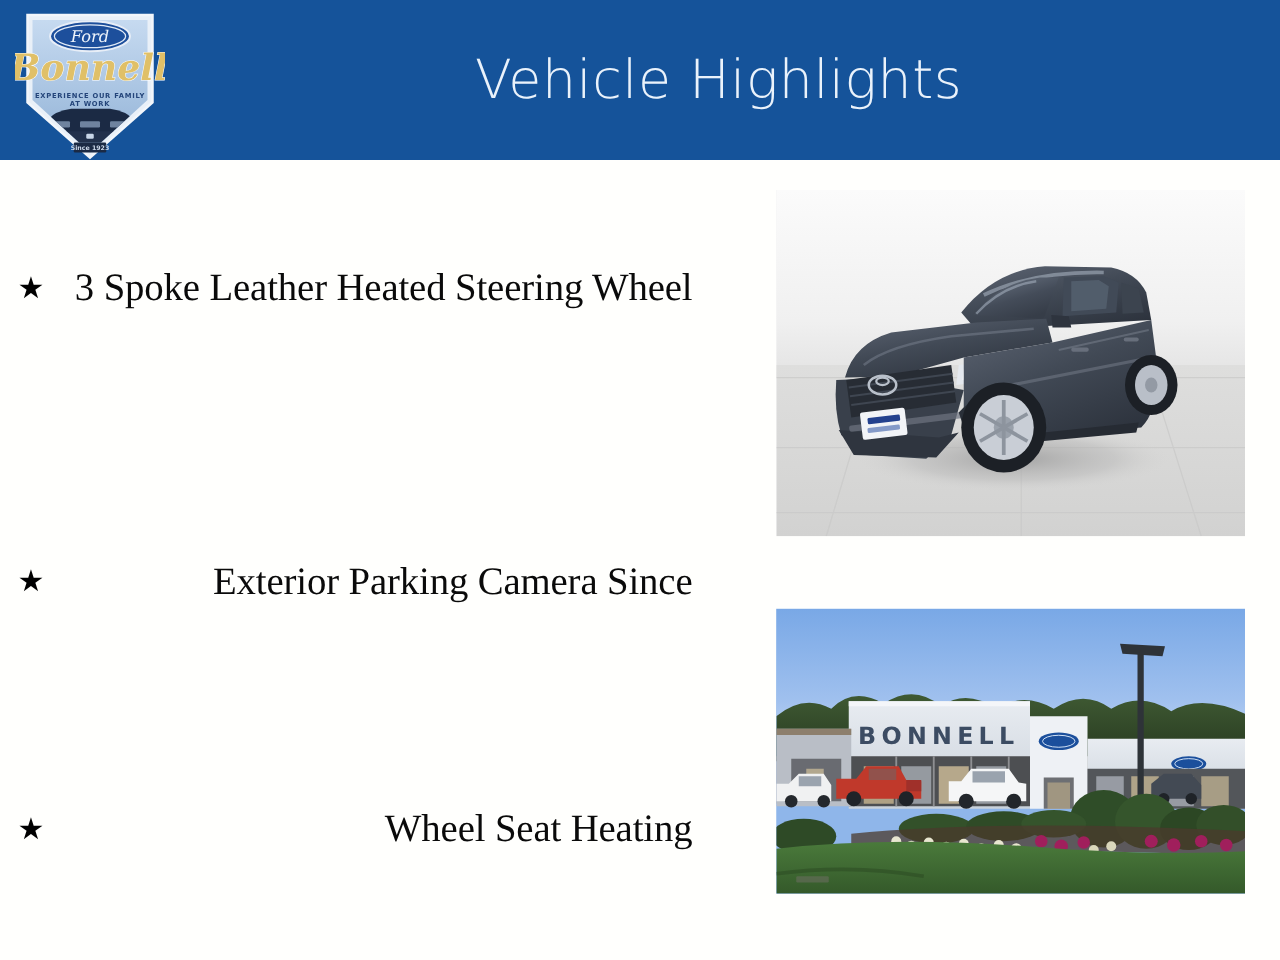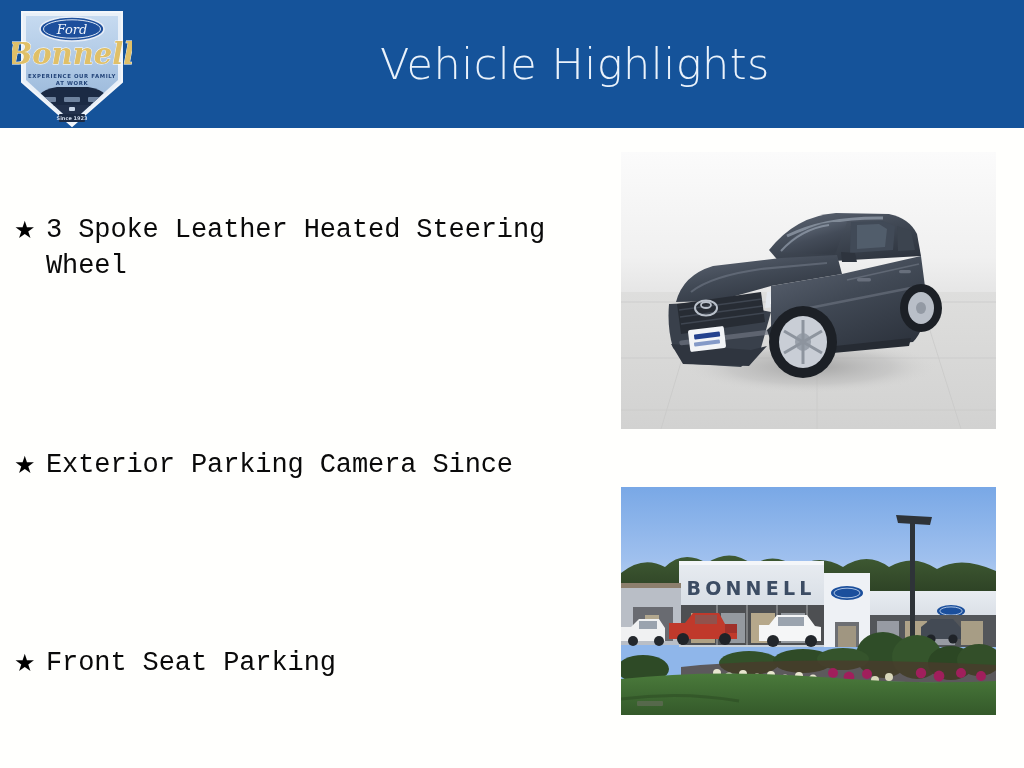--- a/index.html
+++ b/index.html
@@ -74,25 +74,26 @@
     flex: 0 0 auto;
     width: 32px;
     font-size: 24px;
     line-height: 36px;
     color: #000000;
     text-align: left;
     font-family: "DejaVu Sans", sans-serif;
   }
   .bullet-text {
     flex: 1 1 auto;
-    font-size: 27px;
+    font-size: 31px;
     line-height: 36px;
     color: #0a0a0a;
-    font-family: Liberation Mono, monospace;
+    font-family: Liberation Serif, serif;
     letter-spacing: -0.1px;
+    text-align: right;
   }
 
   
   #vehicle-photo {
     position: absolute;
     left: 621px;
     top: 152px;
     width: 375px;
     height: 277px;
     overflow: hidden;
@@ -166,21 +167,21 @@
     <span class="bullet-text">3 Spoke Leather Heated Steering Wheel</span>
   </div>
 
   <div class="bullet-row b1">
     <span class="bullet-star">★</span>
     <span class="bullet-text">Exterior Parking Camera Since</span>
   </div>
 
   <div class="bullet-row b2">
     <span class="bullet-star">★</span>
-    <span class="bullet-text">Front Seat Parking</span>
+    <span class="bullet-text">Wheel Seat Heating</span>
   </div>
 
 </div>
 
 <div id="vehicle-photo">
   <svg class="photo-svg" viewBox="0 0 375 277" preserveAspectRatio="none" xmlns="http://www.w3.org/2000/svg">
     <defs>
       <linearGradient id="studioWall" x1="0" y1="0" x2="0" y2="1">
         <stop offset="0%" stop-color="#fbfbfb"></stop>
         <stop offset="70%" stop-color="#f0f0f0"></stop>

